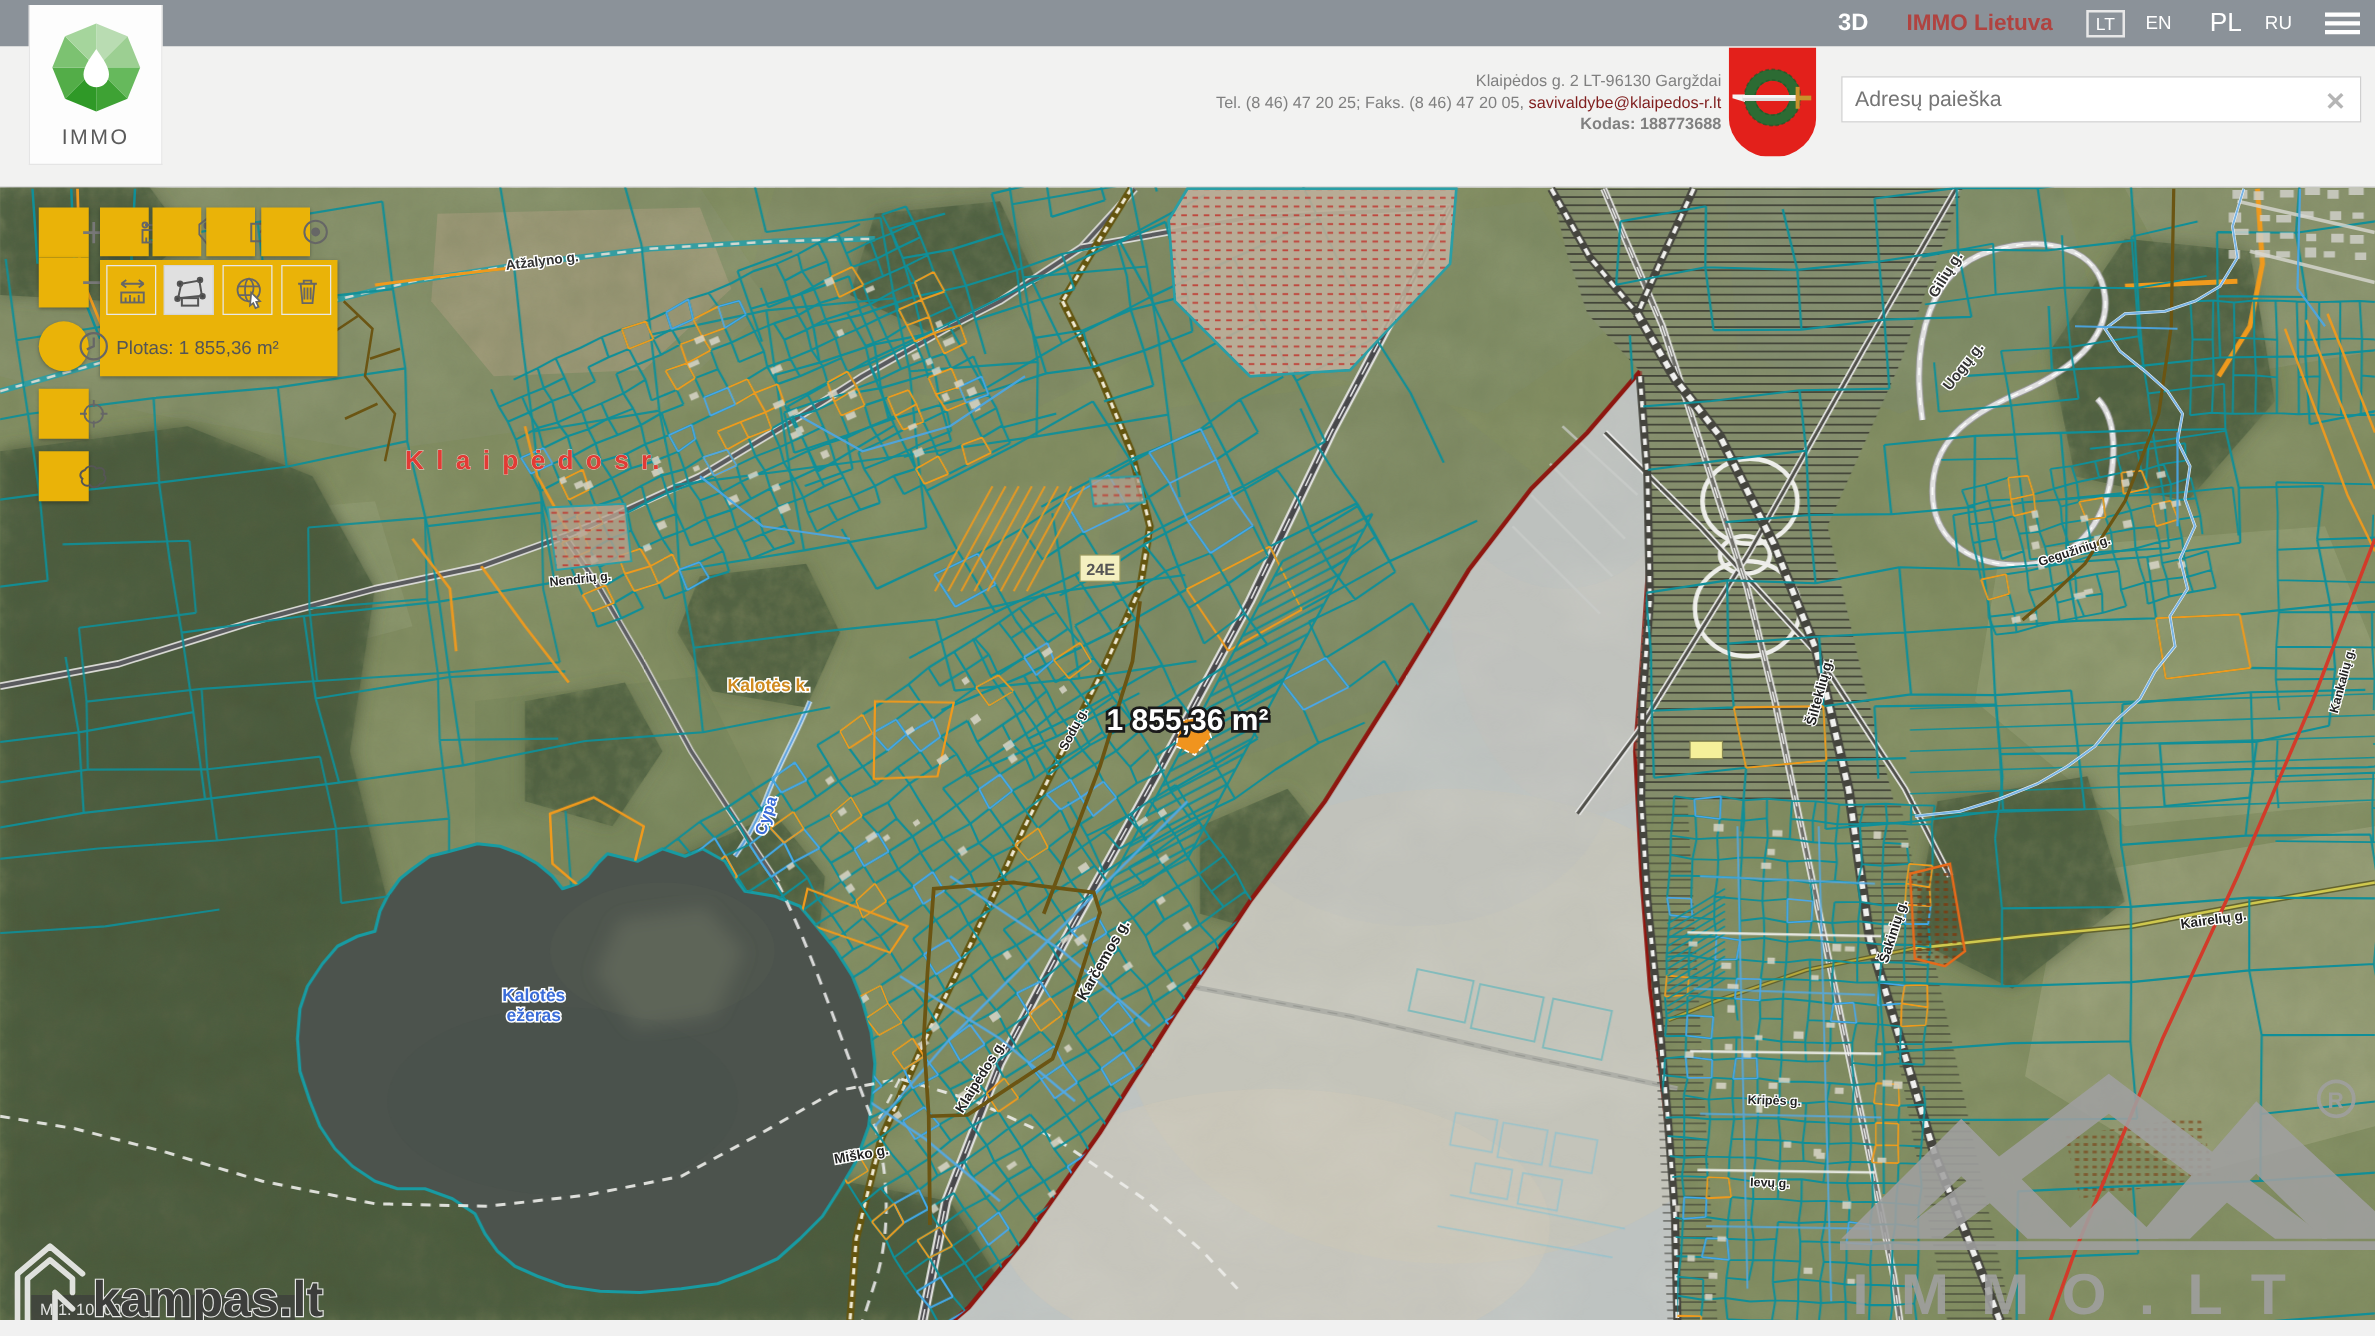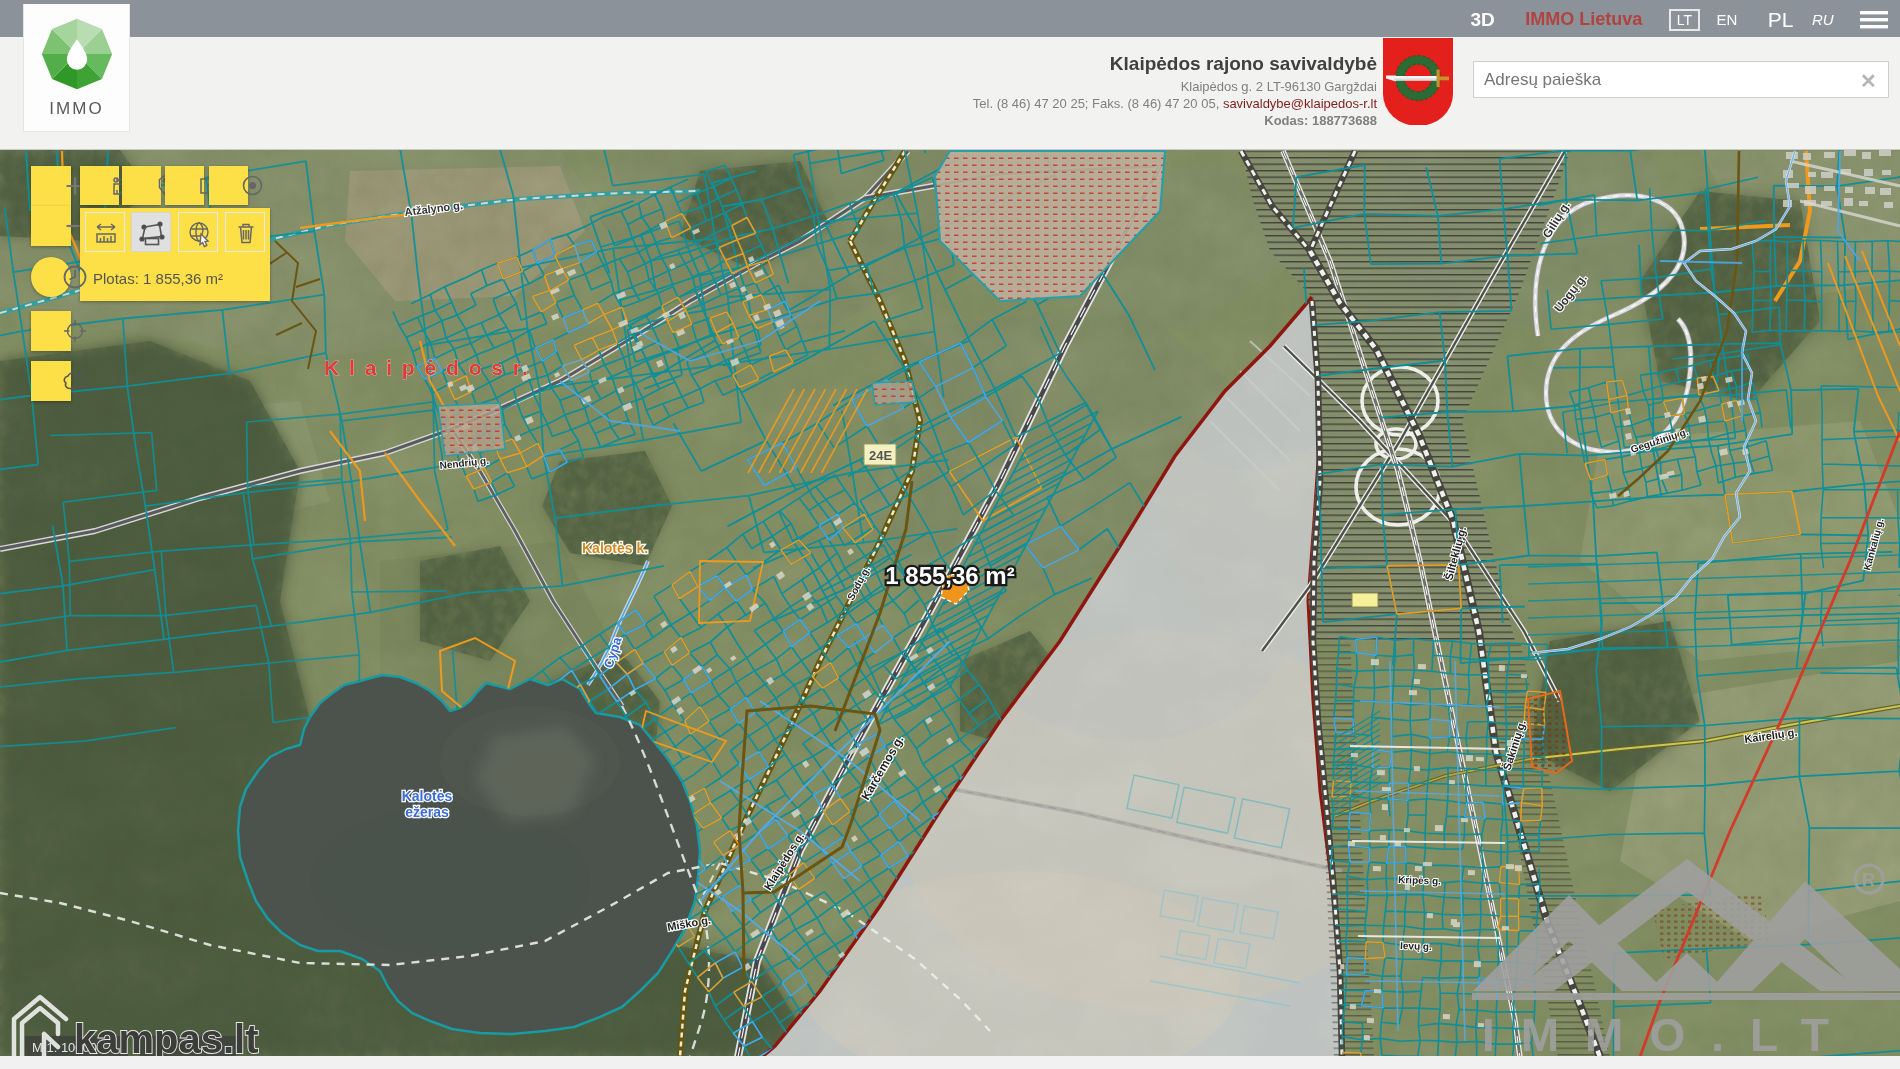--- a/index.html
+++ b/index.html
@@ -4,32 +4,32 @@
 * { margin:0; padding:0; box-sizing:border-box; }
 body { font-family:"Liberation Sans",sans-serif; background:#f1f1f1; width:1900px; height:1069px; overflow:hidden; position:relative; }
 .nav { position:absolute; left:0; top:0; width:1900px; height:37px; background:#8b9299; z-index:30; }
 .nav .menu { position:absolute; left:155px; top:0; height:37px; line-height:37px; }
 .nav .menu a { color:#fff; font-size:15px; margin-right:13px; text-decoration:none; }
 .nav .right { position:absolute; right:12px; top:0; height:37px; }
 .nav .right span { display:inline-block; vertical-align:middle; }
 .logobox { position:absolute; left:23px; top:4px; width:107px; height:128px; background:#fdfdfd; border:1px solid #e5e5e5; border-top:none; z-index:40; text-align:center; }
 .hdr { position:absolute; left:0; top:37px; width:1900px; height:112px; background:#f2f2f1; z-index:20; }
 .map { position:absolute; left:0; top:149px; width:1900px; height:907px; border-top:1px solid #c9c9c9; z-index:10; overflow:hidden; }
-.btn { position:absolute; background:#fde047; box-shadow:0 1px 3px rgba(0,0,0,0.3); z-index:50;padding-left:24px; }
+.btn { position:absolute; background:#eab308; box-shadow:0 1px 3px rgba(0,0,0,0.3); z-index:50;padding-left:24px; }
 .ic { display:block; margin:auto; }
 </style></head>
 <body>
 <div class="nav">
  <div class="right" style="line-height:37px;">
   <span style="color:#fff;font-size:19px;font-weight:bold;text-align:center;">3D</span>
   <span style="color:#b04340;font-size:18px;font-weight:bold;margin-left:26px;">IMMO Lietuva</span>
   <span style="border:2px solid #e8e8e8;color:#fff;font-size:14px;padding:1px 6px;margin-left:22px;line-height:normal;">LT</span>
   <span style="color:#fff;font-size:15px;margin-left:12px;">EN</span>
   <span style="color:#fff;font-size:21px;margin-left:26px;">PL</span>
-  <span style="color:#fff;font-size:15px;margin-left:14px;font-style:italic;">RU</span>
+  <span style="color:#fff;font-size:15px;margin-left:14px;">RU</span>
   <svg style="display:inline-block;vertical-align:middle;margin-left:22px;" width="28" height="20" viewBox="0 0 28 20">
         <rect y="1" width="28" height="3.4" fill="#fff"></rect>
         <rect y="8" width="28" height="3.4" fill="#fff"></rect>
         <rect y="15" width="28" height="3.4" fill="#fff"></rect>
       </svg>
  </div>
 </div>
 <div class="logobox">
  <svg width="74" height="74" viewBox="-40 -40 80 80" style="margin-top:13px;">
   <g>
@@ -41,21 +41,20 @@
    <polygon points="-27,27 -38,0 0,0" fill="#53ad48"></polygon>
    <polygon points="-38,0 -27,-27 0,0" fill="#7cc271"></polygon>
    <polygon points="-27,-27 0,-38 0,0" fill="#a5d59c"></polygon>
    <path d="M 0,-16 C 7,-6 11,0 11,6 a 11,11 0 1 1 -22,0 C -11,0 -7,-6 0,-16 Z" fill="#fff"></path>
   </g>
  </svg>
  <div style="font-size:17px;color:#5a5a5a;letter-spacing:2px;margin-top:4px;">IMMO</div>
 </div>
 <div class="hdr">
  <div style="position:absolute;right:523px;top:16px;text-align:right;">
-  <div style="font-size:19px;font-weight:bold;color:#404040;">Klaipėdos rajono savivaldybė</div>
   <div style="font-size:13px;color:#808080;margin-top:4px;">Klaipėdos g. 2 LT-96130 Gargždai</div>
   <div style="font-size:13px;color:#808080;margin-top:2px;">Tel. (8 46) 47 20 25; Faks. (8 46) 47 20 05, <span style="color:#7f1d1d;">savivaldybe@klaipedos-r.lt</span></div>
   <div style="font-size:13px;color:#808080;margin-top:2px;font-weight:bold;">Kodas: 188773688</div>
  </div>
  <svg style="position:absolute;left:1383px;top:1px;" width="70" height="87" viewBox="0 0 70 87">
   <path d="M 0 0 H 70 V 56 A 35 32 0 0 1 0 56 Z" fill="#e3201b"></path>
   <circle cx="35" cy="40" r="18" fill="none" stroke="#2c6b33" stroke-width="9"></circle>
   <g stroke="#1e5226" stroke-width="1.3" fill="none" opacity="0.55">
    <circle cx="35" cy="40" r="22.5" stroke-dasharray="3 2"></circle>
    <circle cx="35" cy="40" r="14" stroke-dasharray="3 2"></circle>

